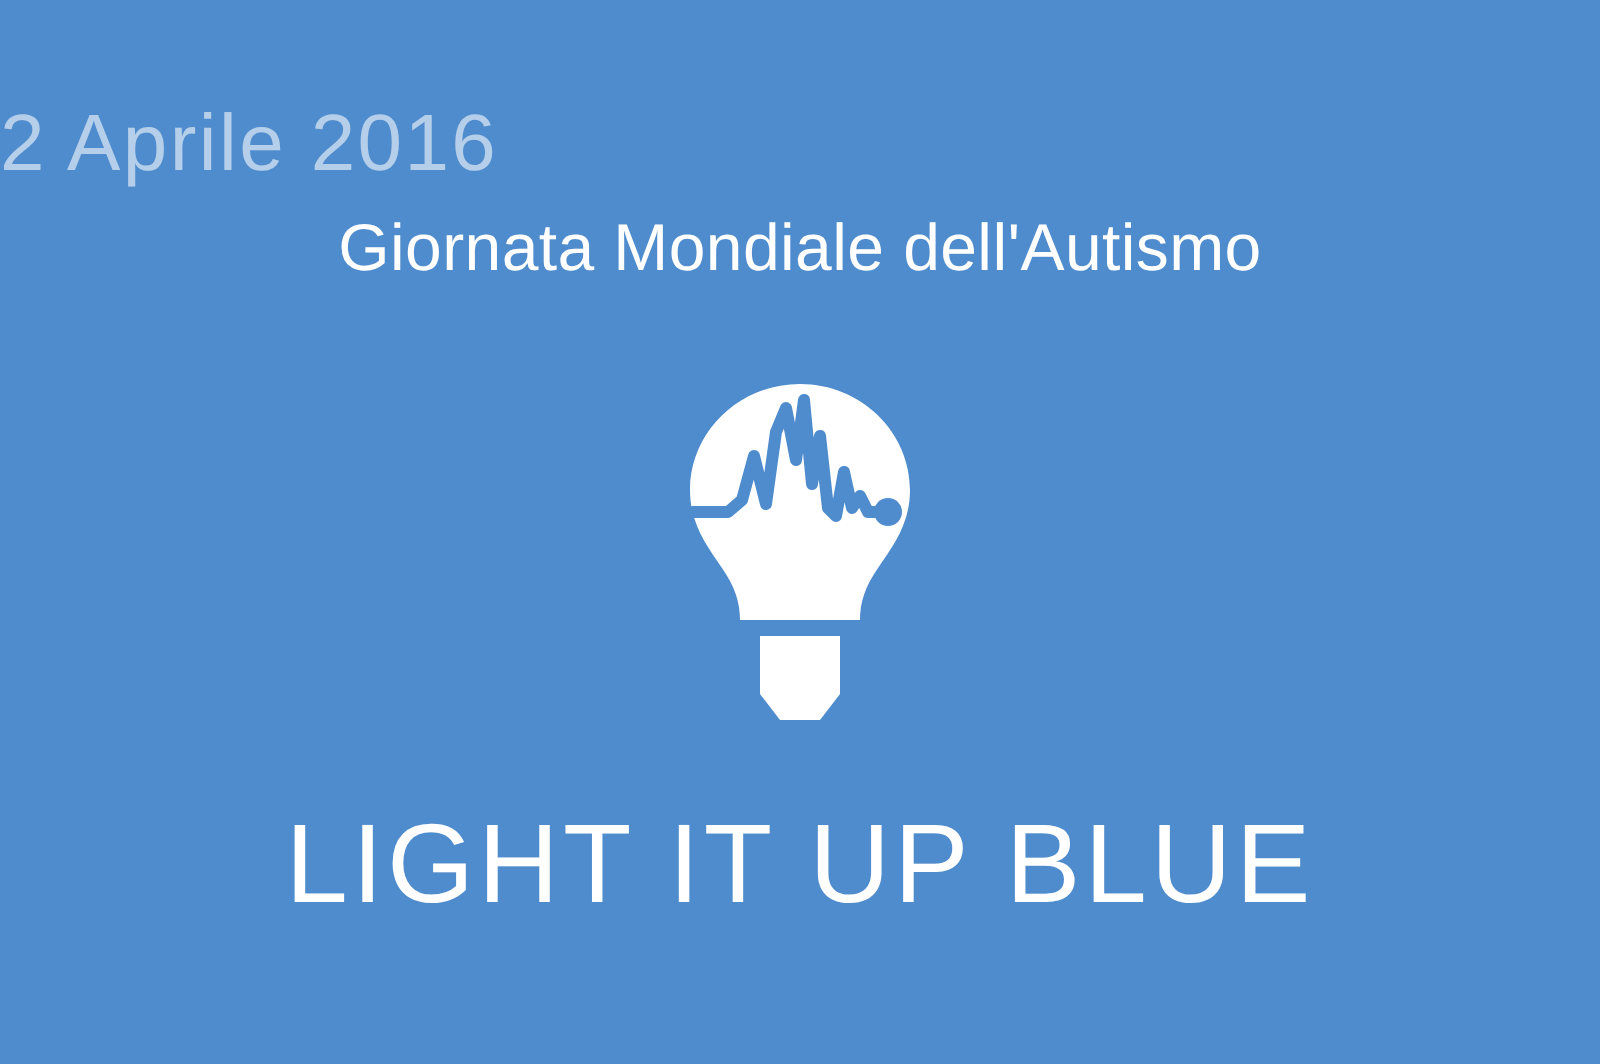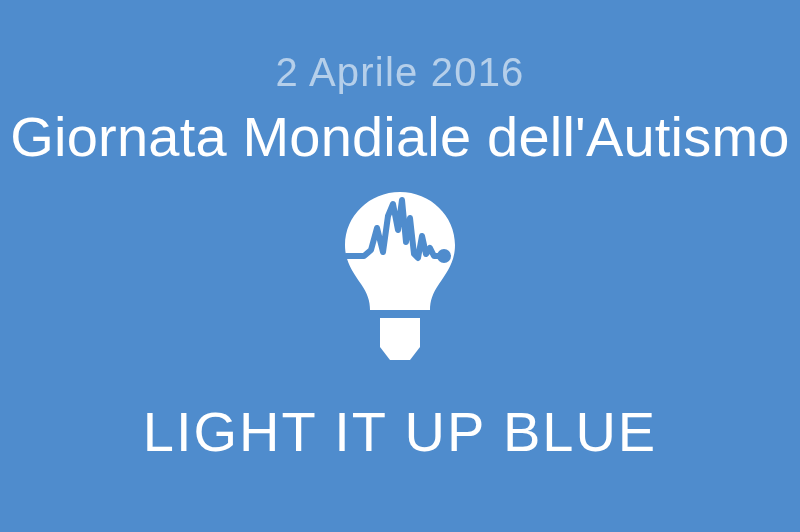--- a/index.html
+++ b/index.html
@@ -20,37 +20,36 @@
     background: #4f8ccd;
     overflow: hidden;
   }
 
   
   #date-line {
     position: absolute;
     top: 52px;
     left: 0;
     width: 800px;
-    text-align: center;
     font-size: 40px;
     font-weight: 400;
     letter-spacing: 1.2px;
     color: rgba(255, 255, 255, 0.58);
     line-height: 1;
     white-space: nowrap;
   }
 
   
   #main-heading {
     position: absolute;
     top: 106px;
     left: 0;
     width: 800px;
     text-align: center;
-    font-size: 56px;
+    font-size: 33px;
     font-weight: 400;
     letter-spacing: 0.2px;
     color: #ffffff;
     line-height: 1.1;
     white-space: nowrap;
   }
 
   
   #bulb-icon {
     position: absolute;

